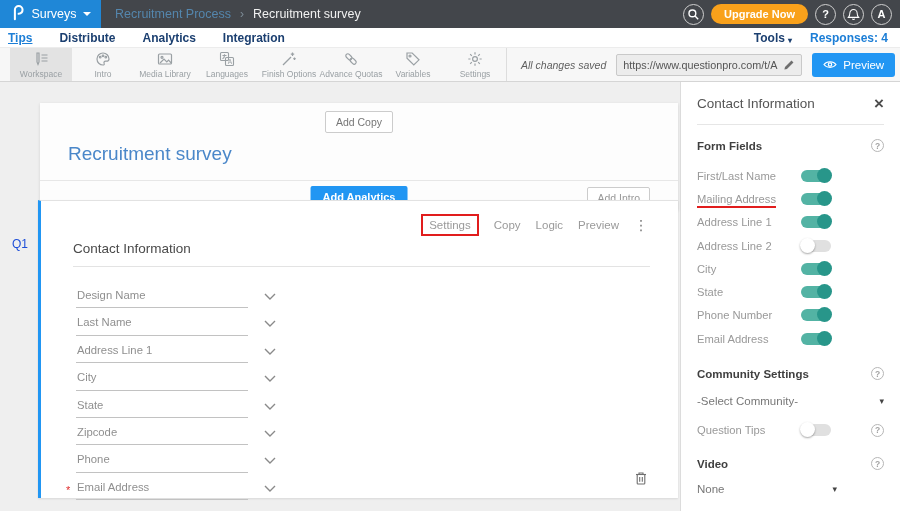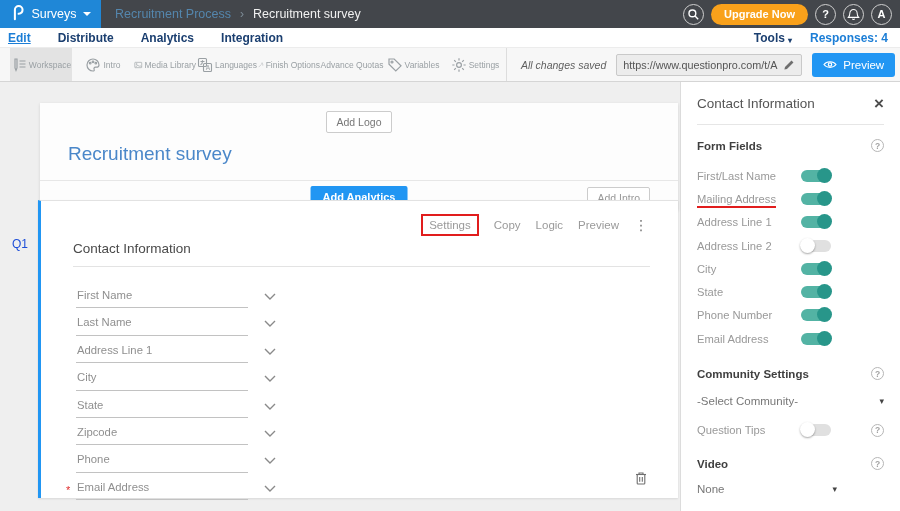--- a/index.html
+++ b/index.html
@@ -8,38 +8,38 @@
 
   
   .topbar { height:28px; background:#43464b; display:flex; align-items:center; color:#fff; }
   .brand { width:101px; height:28px; background:#1f87d7; display:flex; align-items:center; justify-content:center; gap:5px; cursor:pointer; }
   .brand-label { font-size:12.5px; color:#fff; }
   .caret-tri { width:0; height:0; border-left:4px solid transparent; border-right:4px solid transparent; border-top:4px solid #fff; margin-left:1px; }
   .breadcrumb { margin-left:14px; display:flex; align-items:center; gap:9px; font-size:12.5px; }
   .bc-folder { color:#5486ad; }
   .bc-sep { color:#7d8b96; font-size:12px; }
   .bc-current { color:#f1f1f1; }
-  .top-right { margin-left:auto; display:flex; gap:7px; margin-right:8px; }
+  .top-right { margin-left:auto; display:flex; align-items:center; gap:7px; margin-right:8px; }
   .tcircle { width:21px; height:21px; border:1px solid #cfcfcf; border-radius:50%; display:flex; align-items:center; justify-content:center; font-size:11px; font-weight:bold; color:#fff; cursor:pointer; }
   .upgrade-btn { background:#f9a11b; color:#fff; font-size:11px; font-weight:bold; padding:4px 13px; border-radius:11px; cursor:pointer; white-space:nowrap; }
 
   
   .navrow { height:20px; background:#fff; border-bottom:1px solid #ececec; display:flex; align-items:center; font-size:12px; }
   .nav-items { display:flex; gap:27px; margin-left:8px; }
   .nav-item { color:#1b3f70; font-weight:bold; cursor:pointer; }
   .nav-item.active { color:#1c7ed6; text-decoration:underline; }
   .nav-right { margin-left:auto; display:flex; align-items:center; gap:18px; margin-right:12px; }
   .tools { color:#1b3f70; font-weight:bold; cursor:pointer; display:flex; align-items:flex-end; gap:3px; }
   .tools .dd-caret { font-size:8px; color:#1b3f70; }
   .responses { color:#1c7ed6; font-weight:bold; }
 
   
   .toolbar { height:34px; background:#f7f7f7; border-bottom:1px solid #d5d5d5; display:flex; align-items:stretch; }
   .tb-items { display:flex; margin-left:10px; }
-  .tb-item { width:62px; display:flex; flex-direction:row; align-items:center; justify-content:center; gap:2px; color:#9aa0a4; font-size:8.5px; cursor:pointer; text-align:center; white-space:nowrap; }
+  .tb-item { width:62px; display:flex; flex-direction:column; align-items:center; justify-content:center; gap:2px; color:#9aa0a4; font-size:8.5px; cursor:pointer; text-align:center; white-space:nowrap; }
   .tb-item.selected { background:#e3e3e3; }
   .tb-item svg { display:block; }
   .tb-right { margin-left:auto; display:flex; align-items:center; gap:10px; padding:0 8px 0 14px; border-left:1px solid #ddd; }
   .saved-text { font-style:italic; color:#5f5f5f; font-size:10.5px; white-space:nowrap; }
   .url-box { display:flex; align-items:center; background:#ececec; border:1px solid #c9c9c9; border-radius:2px; height:22px; width:186px; padding:0 6px; gap:5px; cursor:text; }
   .url-text { font-size:10.8px; color:#555; white-space:nowrap; overflow:hidden; flex:1; }
   .preview-btn { background:#2196f3; color:#fff; height:24px; padding:0 11px; border-radius:3px; display:flex; align-items:center; gap:6px; font-size:11.5px; cursor:pointer; }
 
   
   .workarea { display:flex; height:429px; }
@@ -130,21 +130,21 @@
               <path d="M5.8 11.6a1.3 1.3 0 0 0 2.4 0"></path>
             </g>
           </svg>
       </span>
       <span class="tcircle">A</span>
     </div>
   </div>
 
   <div class="navrow">
     <div class="nav-items">
-      <span class="nav-item active">Edit</span>
+      <span class="nav-item active">Tips</span>
       <span class="nav-item">Distribute</span>
       <span class="nav-item">Analytics</span>
       <span class="nav-item">Integration</span>
     </div>
     <div class="nav-right">
       <span class="tools">
         <span>Tools</span>
         <span class="dd-caret">▾</span>
       </span>
       <span class="responses">Responses: 4</span>
@@ -250,42 +250,42 @@
       </span>
     </div>
   </div>
 
   <div class="workarea">
     <div class="canvas">
       <span class="q1-label">Q1</span>
 
       <div class="survey-card">
         <div class="logo-row">
-          <span class="add-logo-btn">Add Logo</span>
+          <span class="add-logo-btn">Add Copy</span>
         </div>
         <div class="survey-title">Recruitment survey</div>
         <div class="btn-row">
           <span class="add-question-btn">Add Analytics</span>
           <span class="add-intro-btn">Add Intro</span>
         </div>
       </div>
 
       <div class="question-block">
         <div class="q-actions">
           <span class="q-action red-box">Settings</span>
           <span class="q-action">Copy</span>
           <span class="q-action">Logic</span>
           <span class="q-action">Preview</span>
           <span class="kebab">⋮</span>
         </div>
         <div class="q-title">Contact Information</div>
 
         <div class="fields">
           <div class="field">
-            <span class="field-label">First Name</span>
+            <span class="field-label">Design Name</span>
             <span class="field-chevron"><svg width="12" height="8" viewBox="0 0 12 8">
                   <path d="M1 1l5 5 5-5" stroke="#8a8a8a" stroke-width="1.4" fill="none"></path>
                 </svg></span>
           </div>
           <div class="field">
             <span class="field-label">Last Name</span>
             <span class="field-chevron"><svg width="12" height="8" viewBox="0 0 12 8">
                   <path d="M1 1l5 5 5-5" stroke="#8a8a8a" stroke-width="1.4" fill="none"></path>
                 </svg></span>
           </div>

